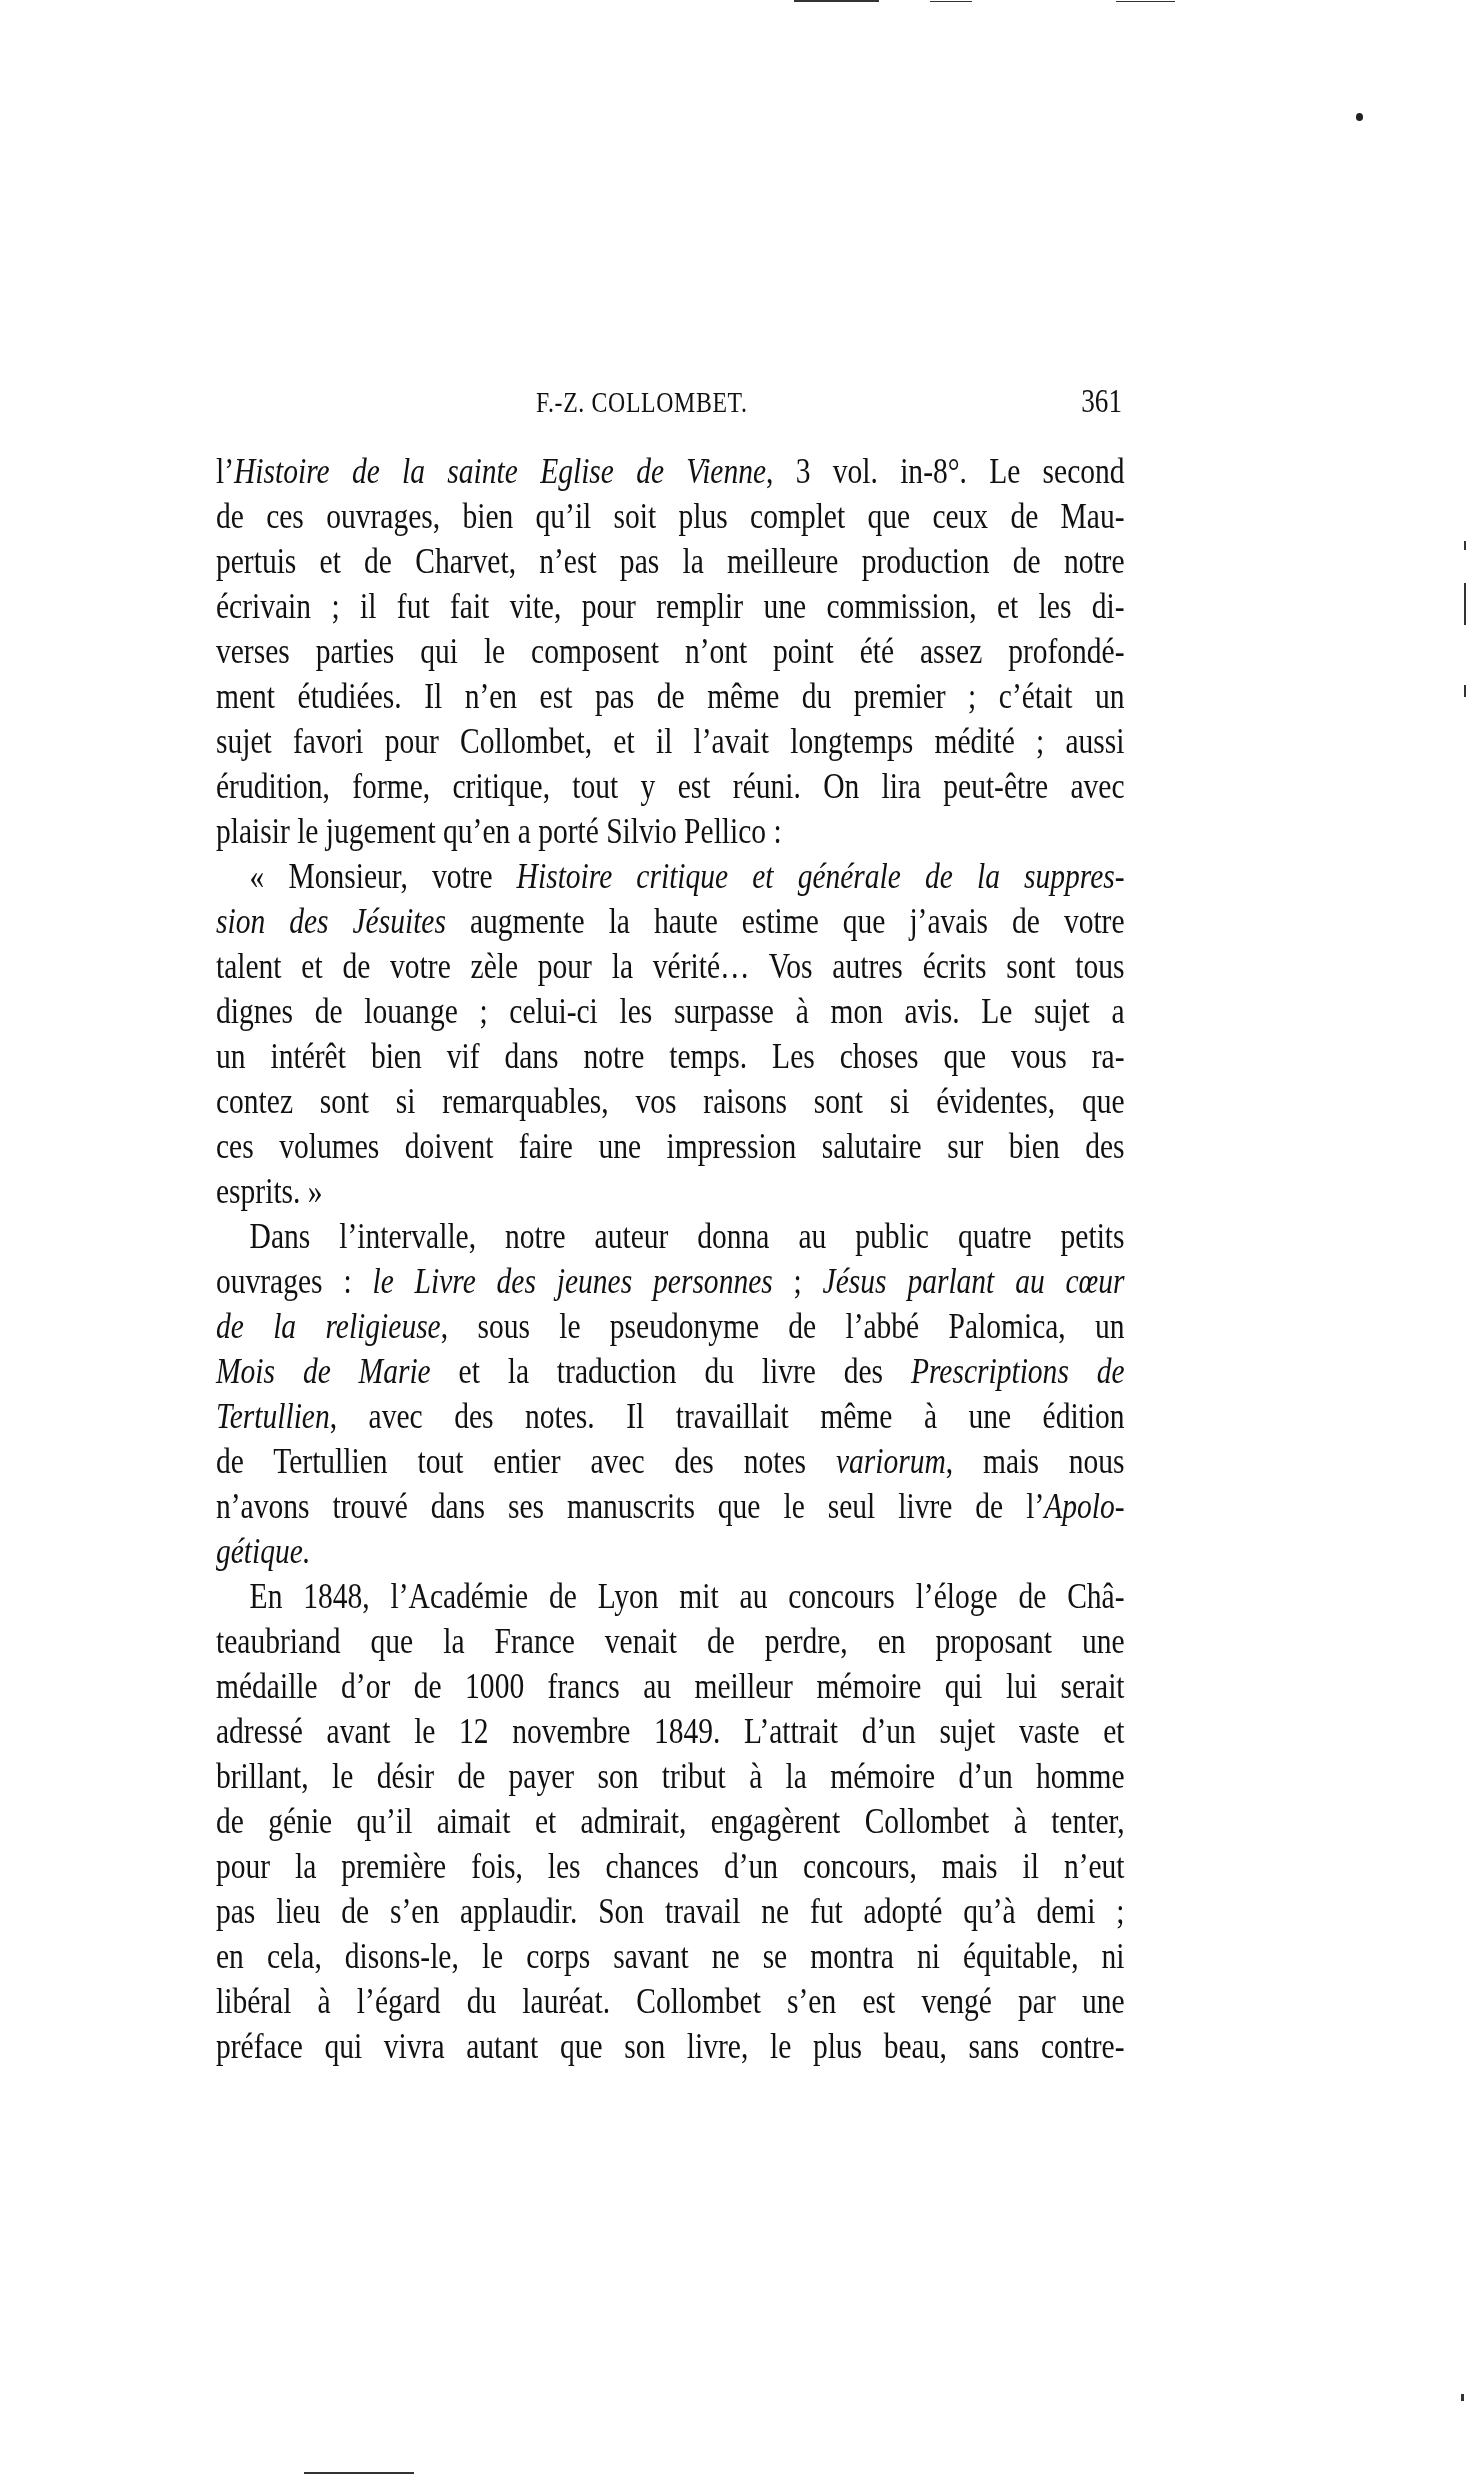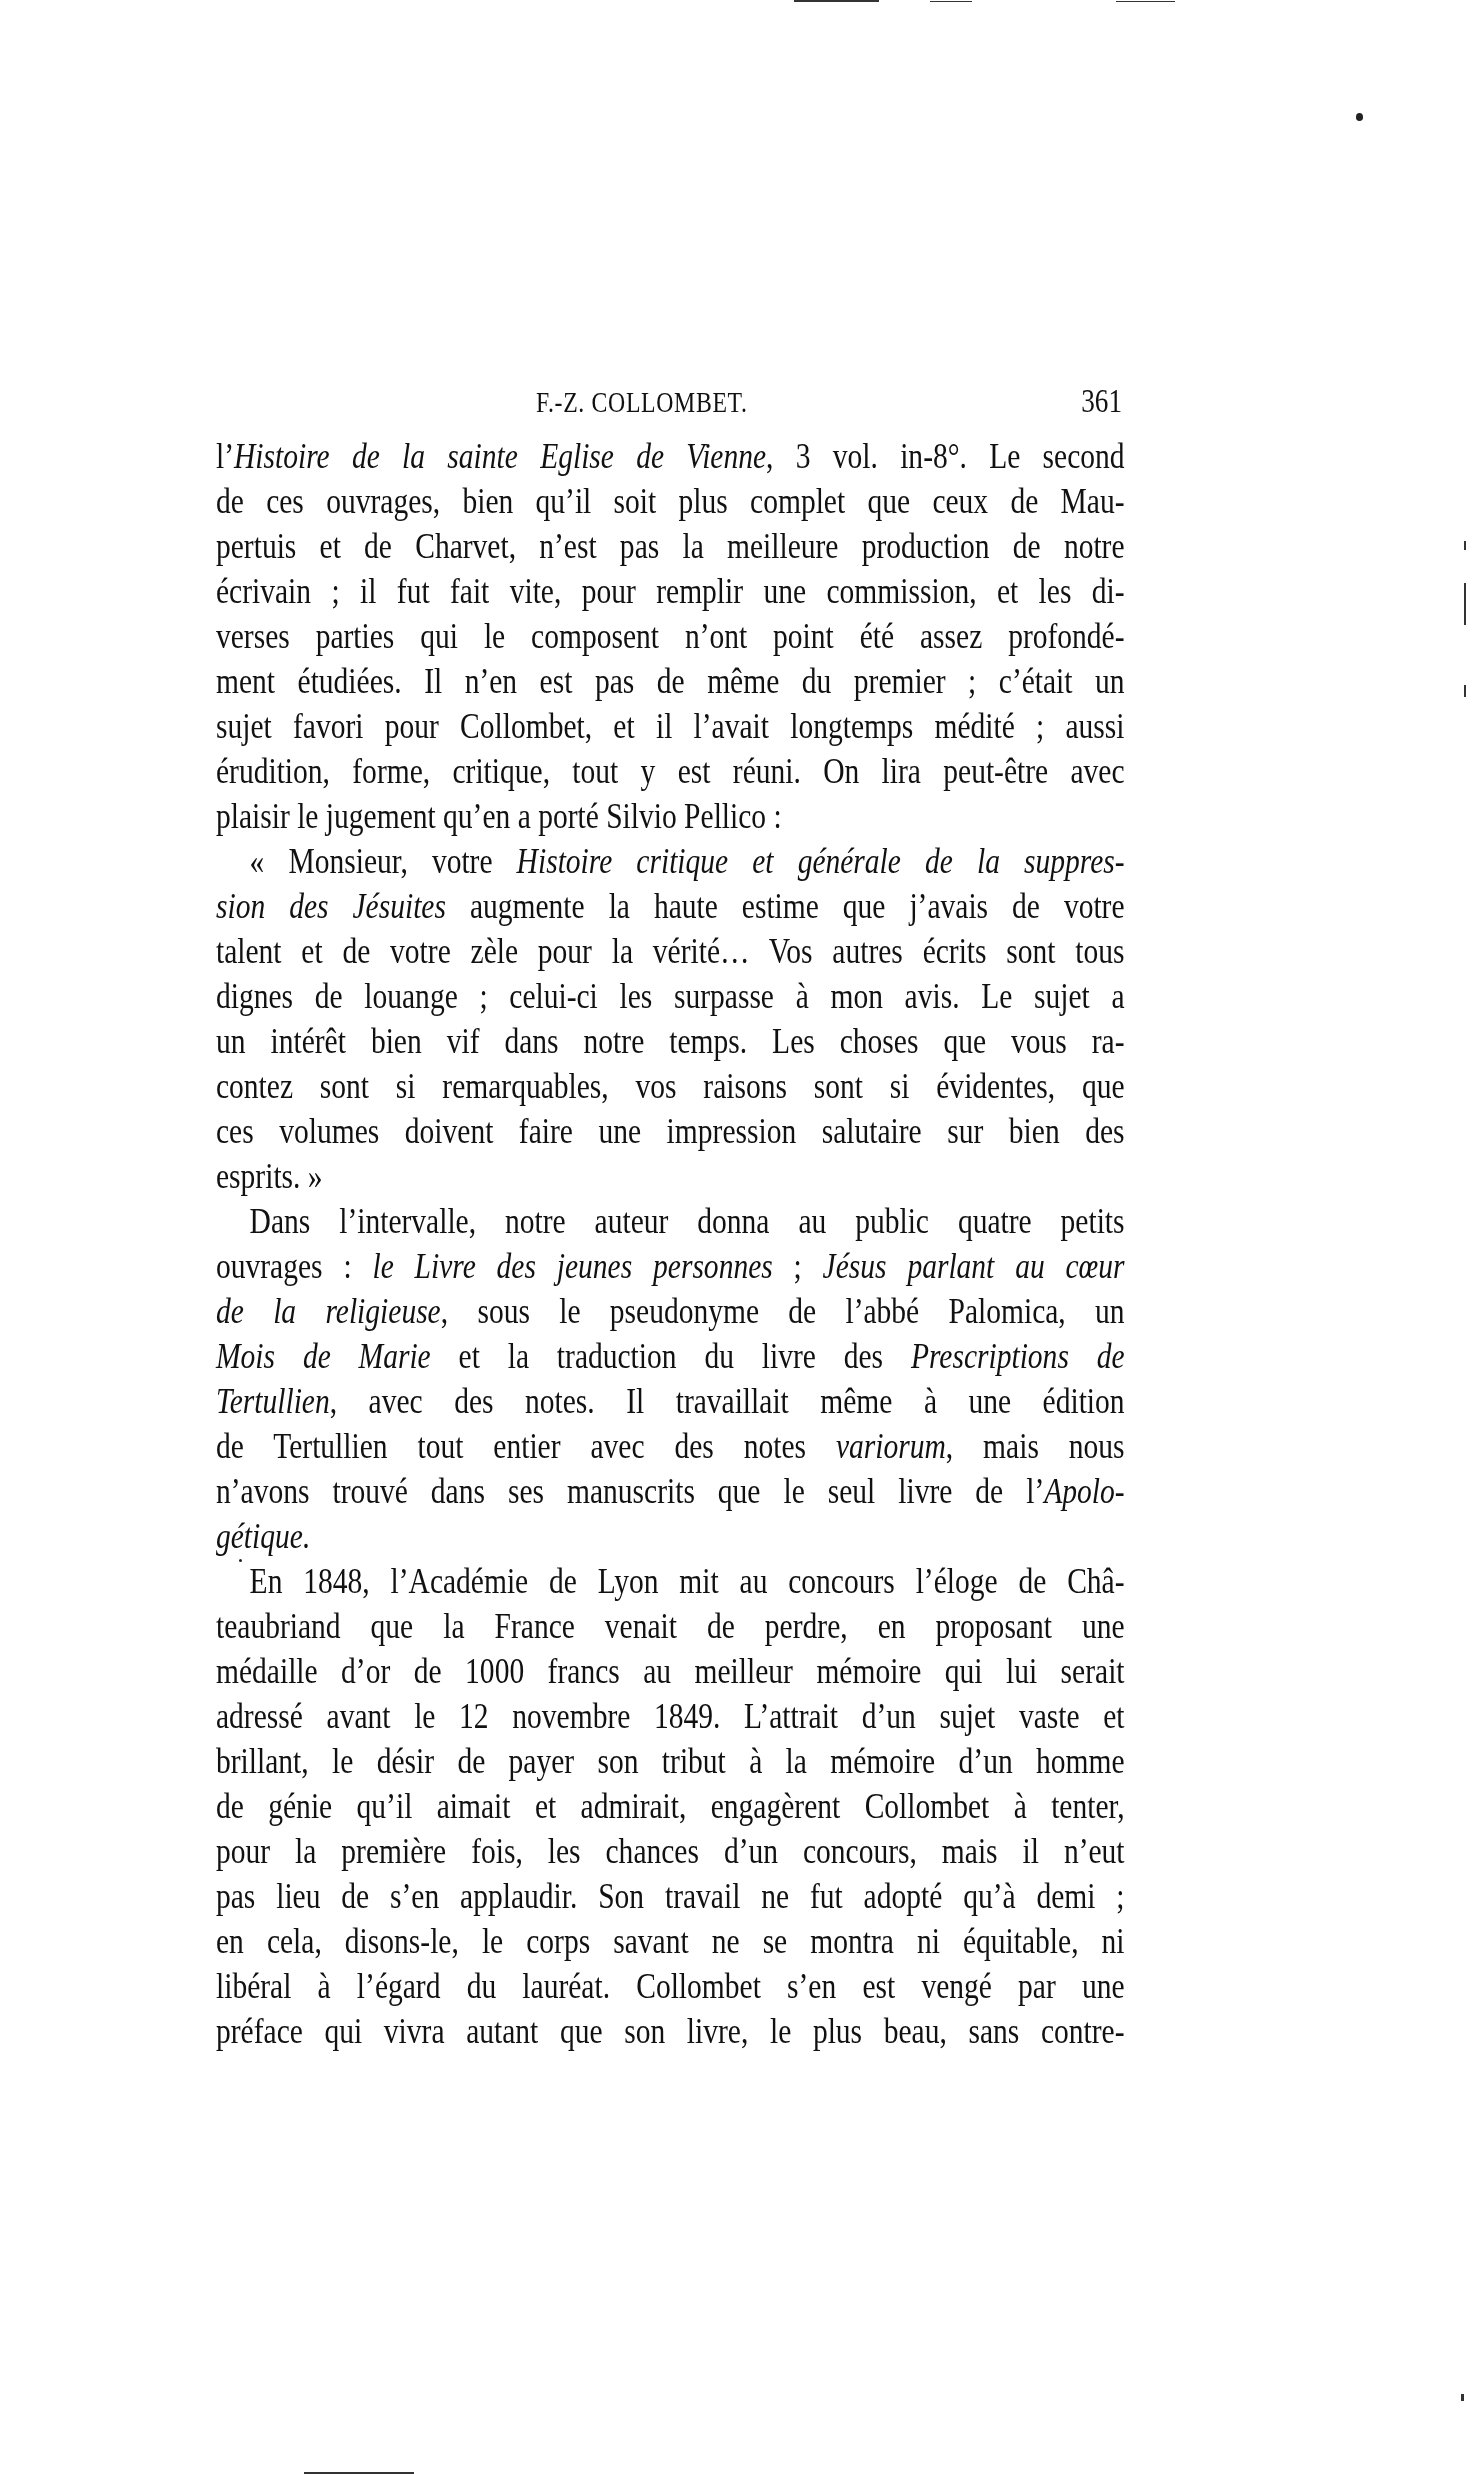--- a/index.html
+++ b/index.html
@@ -10,21 +10,21 @@
     font-family: "Liberation Serif", serif; font-size: 29px; color: #111;
     letter-spacing: 0.8px; transform: scaleX(0.82); transform-origin: left center;
     white-space: nowrap; line-height: 34px;
   }
   .page-number {
     position: absolute; right: 359px; top: 382px; height: 37px;
     font-family: "Liberation Serif", serif; font-size: 34px; color: #111;
     transform: scaleX(0.8); transform-origin: right center; line-height: 37px;
     white-space: nowrap;
   }
-  .body-text { position: absolute; left: 216px; top: 434px; width: 909px; }
+  .body-text { position: absolute; left: 216px; top: 449px; width: 909px; }
   .line {
     display: block; height: 45px; line-height: 45px;
     width: 1108px; transform: scaleX(0.82); transform-origin: left center;
     font-family: "Liberation Serif", serif; font-size: 36px; color: #111;
     text-align: justify; text-align-last: justify; white-space: normal;
     overflow: visible;
   }
   .line.last { text-align-last: left; }
   .line.indent { padding-left: 41px; width: 1067px; }
   .it { font-style: italic; }

